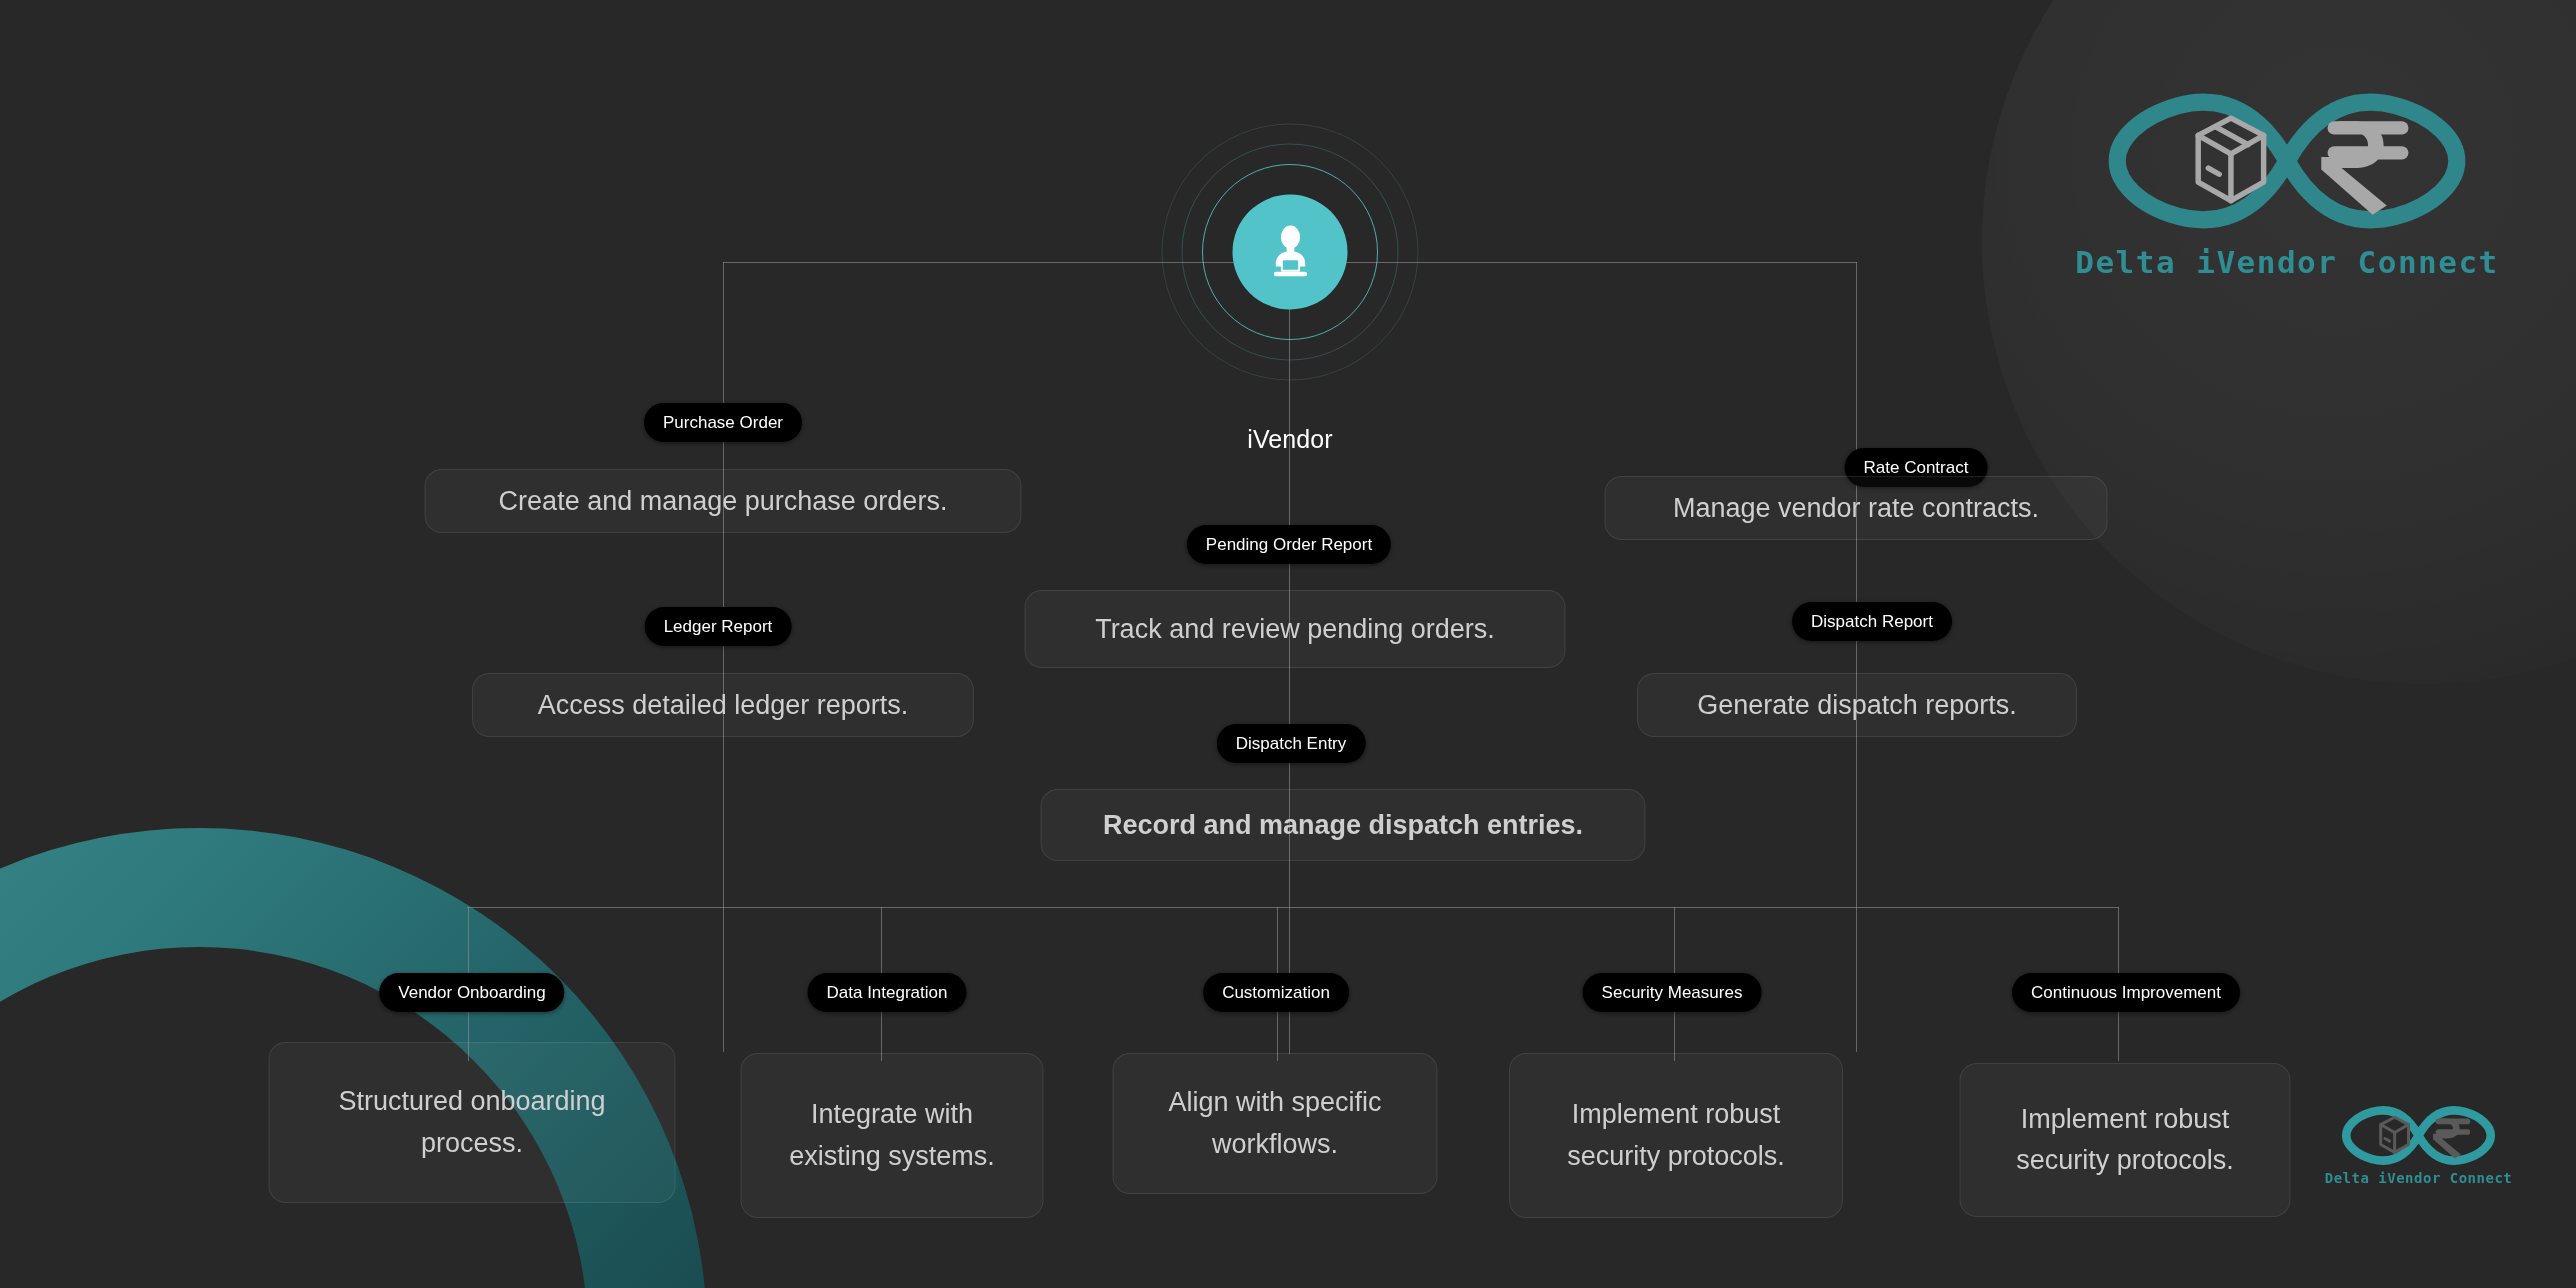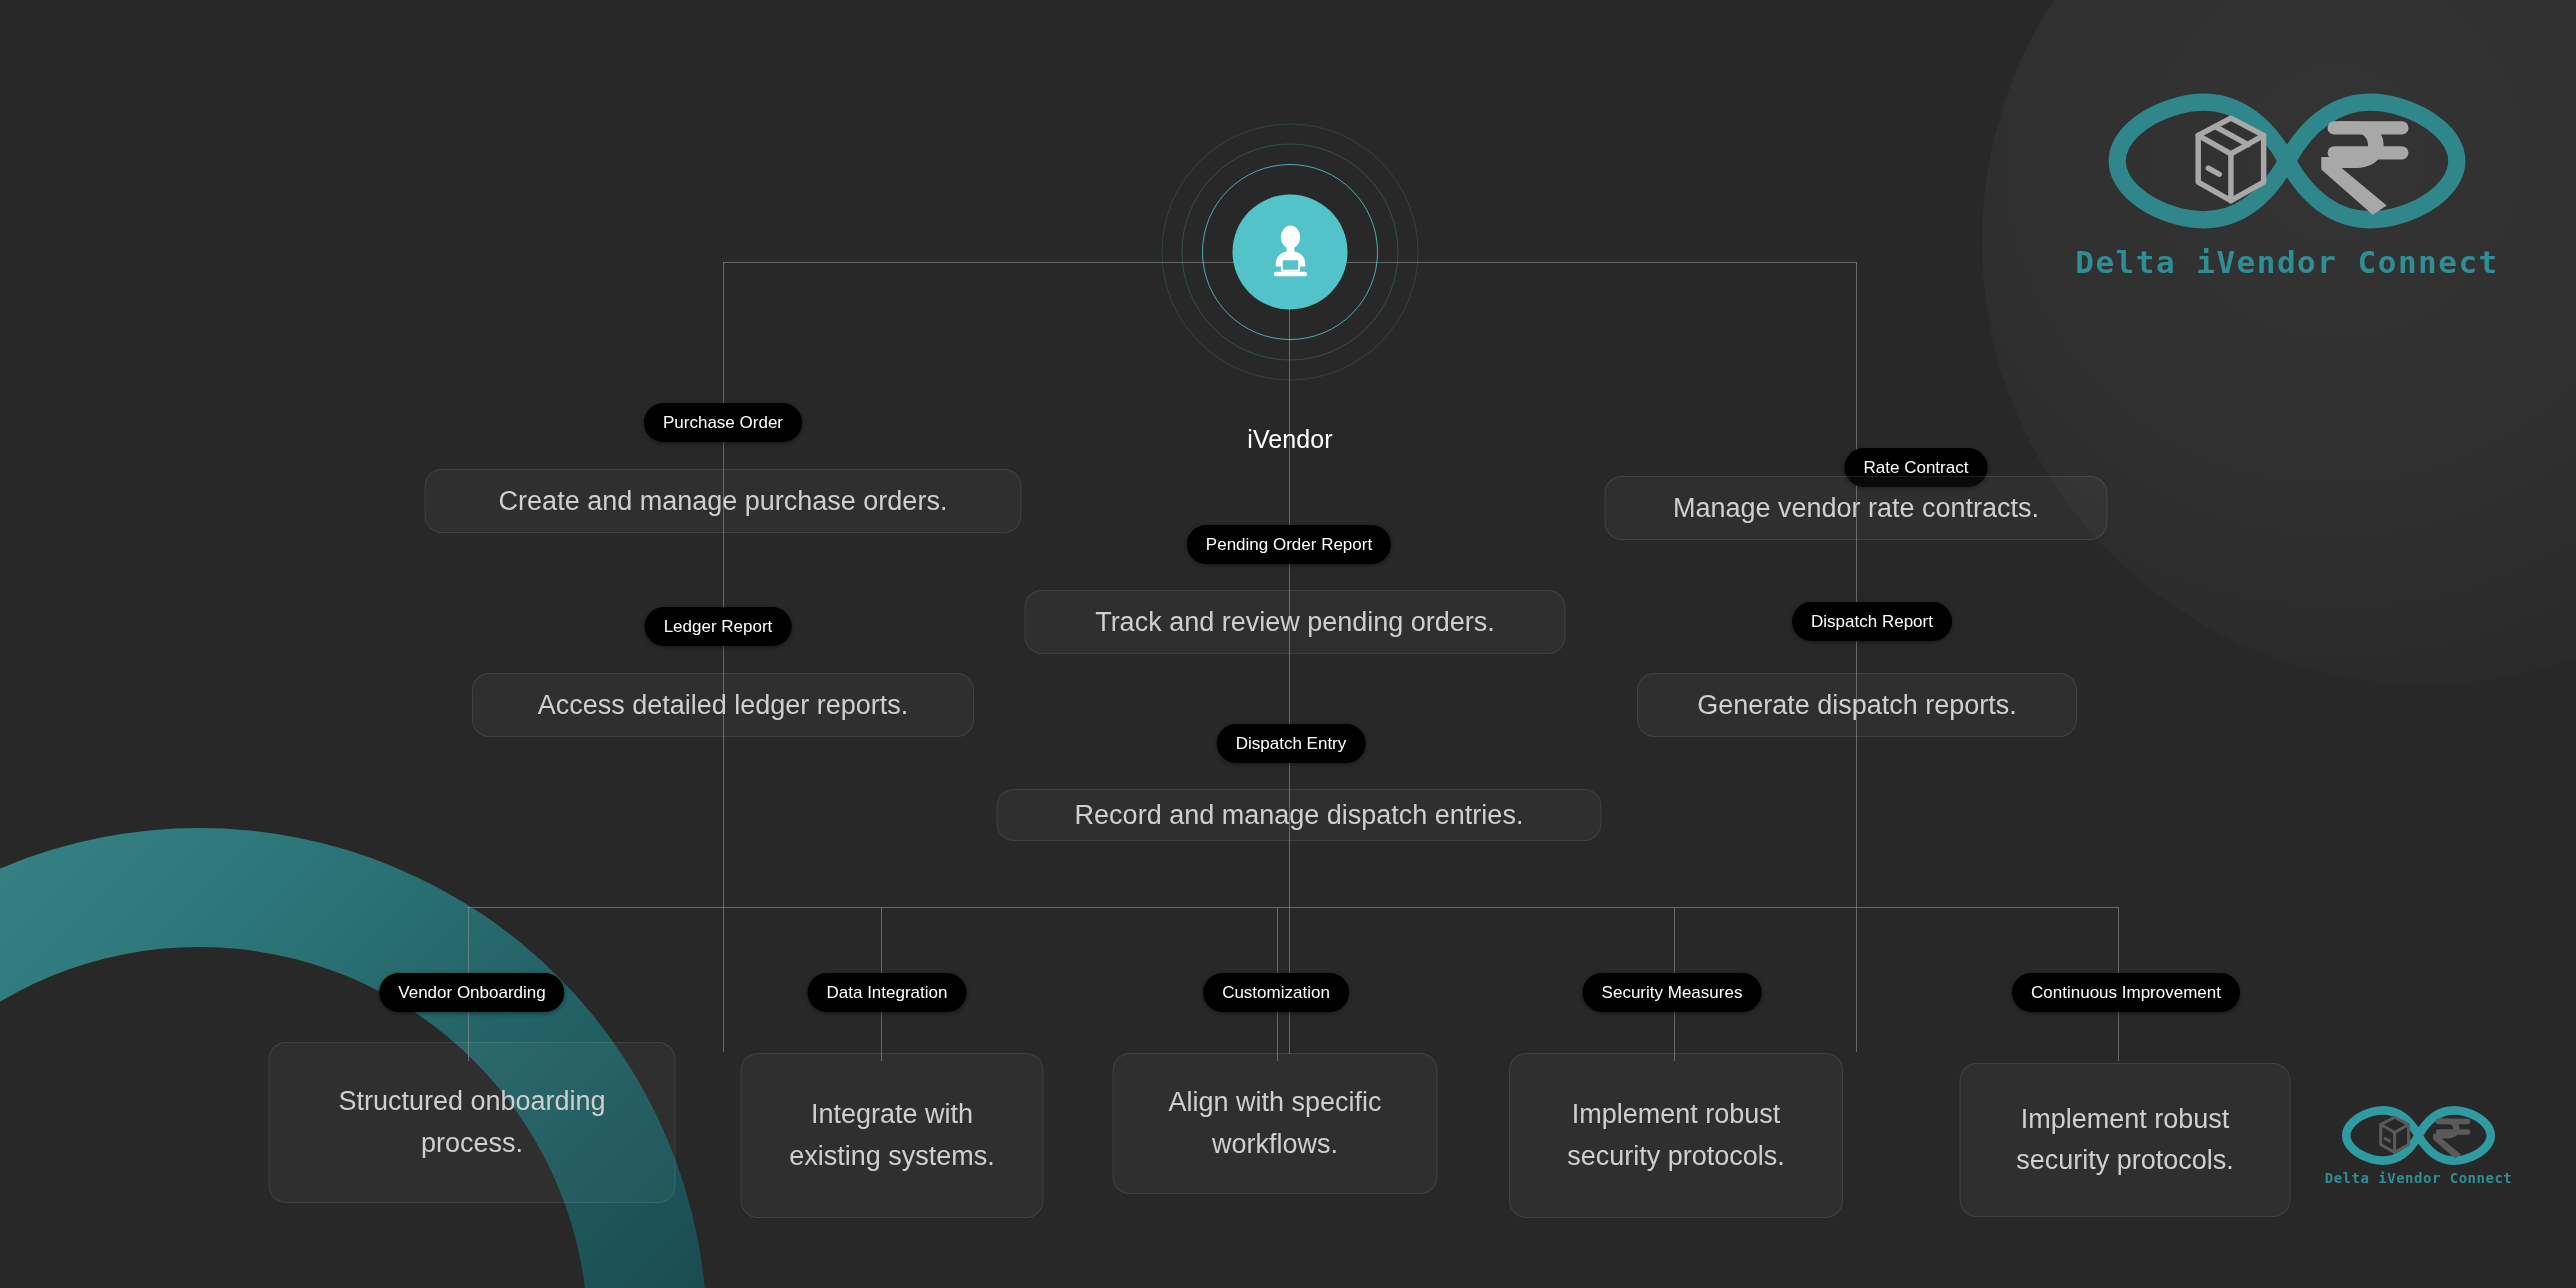--- a/index.html
+++ b/index.html
@@ -133,25 +133,25 @@
   <div class="pill" style="left:723px;top:403px;">Purchase Order</div>
   <div class="card one" style="left:723px;top:469px;width:597px;height:64px;">Create and manage purchase orders.</div>
 </div>
 <div class="node">
   <div class="pill" style="left:718px;top:607px;">Ledger Report</div>
   <div class="card one" style="left:723px;top:673px;width:502px;height:64px;">Access detailed ledger reports.</div>
 </div>
 
 <div class="node">
   <div class="pill" style="left:1289px;top:525px;">Pending Order Report</div>
-  <div class="card one" style="left:1295px;top:590px;width:541px;height:64px;">Track and review pending orders.</div>
+  <div class="card one" style="left:1295px;top:590px;width:541px;height:78px;">Track and review pending orders.</div>
 </div>
 <div class="node">
   <div class="pill" style="left:1291px;top:724px;">Dispatch Entry</div>
-  <div class="card one" style="left:1299px;top:789px;width:605px;height:52px;">Record and manage dispatch entries.</div>
+  <div class="card one" style="left:1343px;top:789px;width:605px;height:72px;font-weight:bold;">Record and manage dispatch entries.</div>
 </div>
 
 <div class="node">
   <div class="pill" style="left:1916px;top:410px;margin-top:38px;">Rate Contract</div>
   <div class="card one" style="left:1856px;top:476px;width:503px;height:64px;">Manage vendor rate contracts.</div>
 </div>
 <div class="node">
   <div class="pill" style="left:1872px;top:602px;">Dispatch Report</div>
   <div class="card one" style="left:1857px;top:673px;width:440px;height:64px;">Generate dispatch reports.</div>
 </div>

